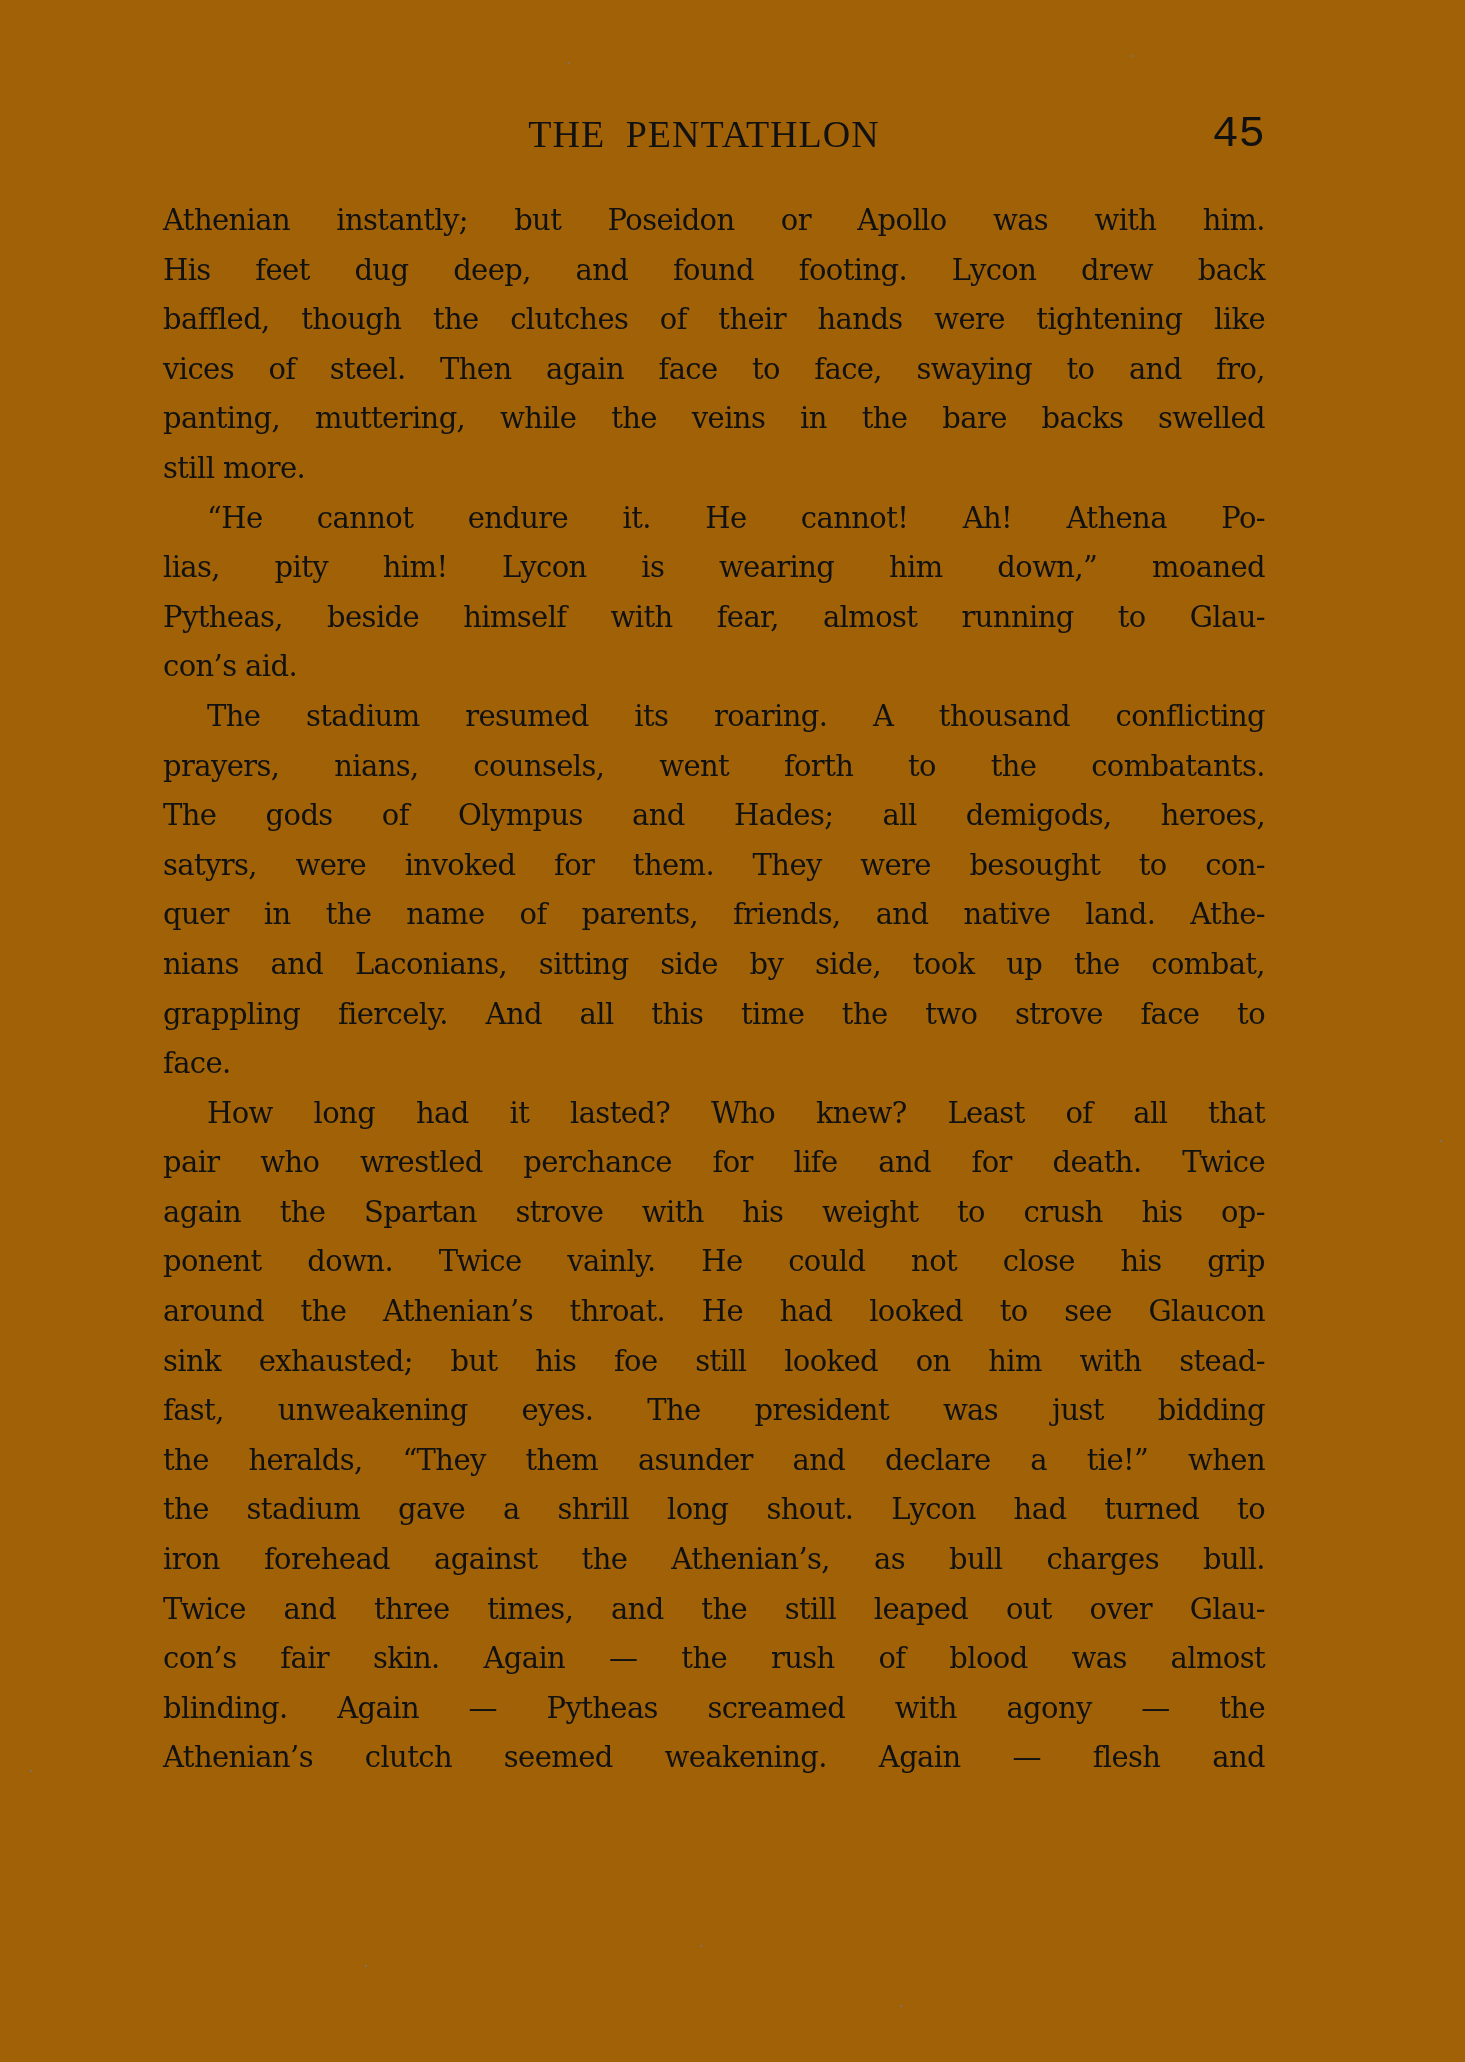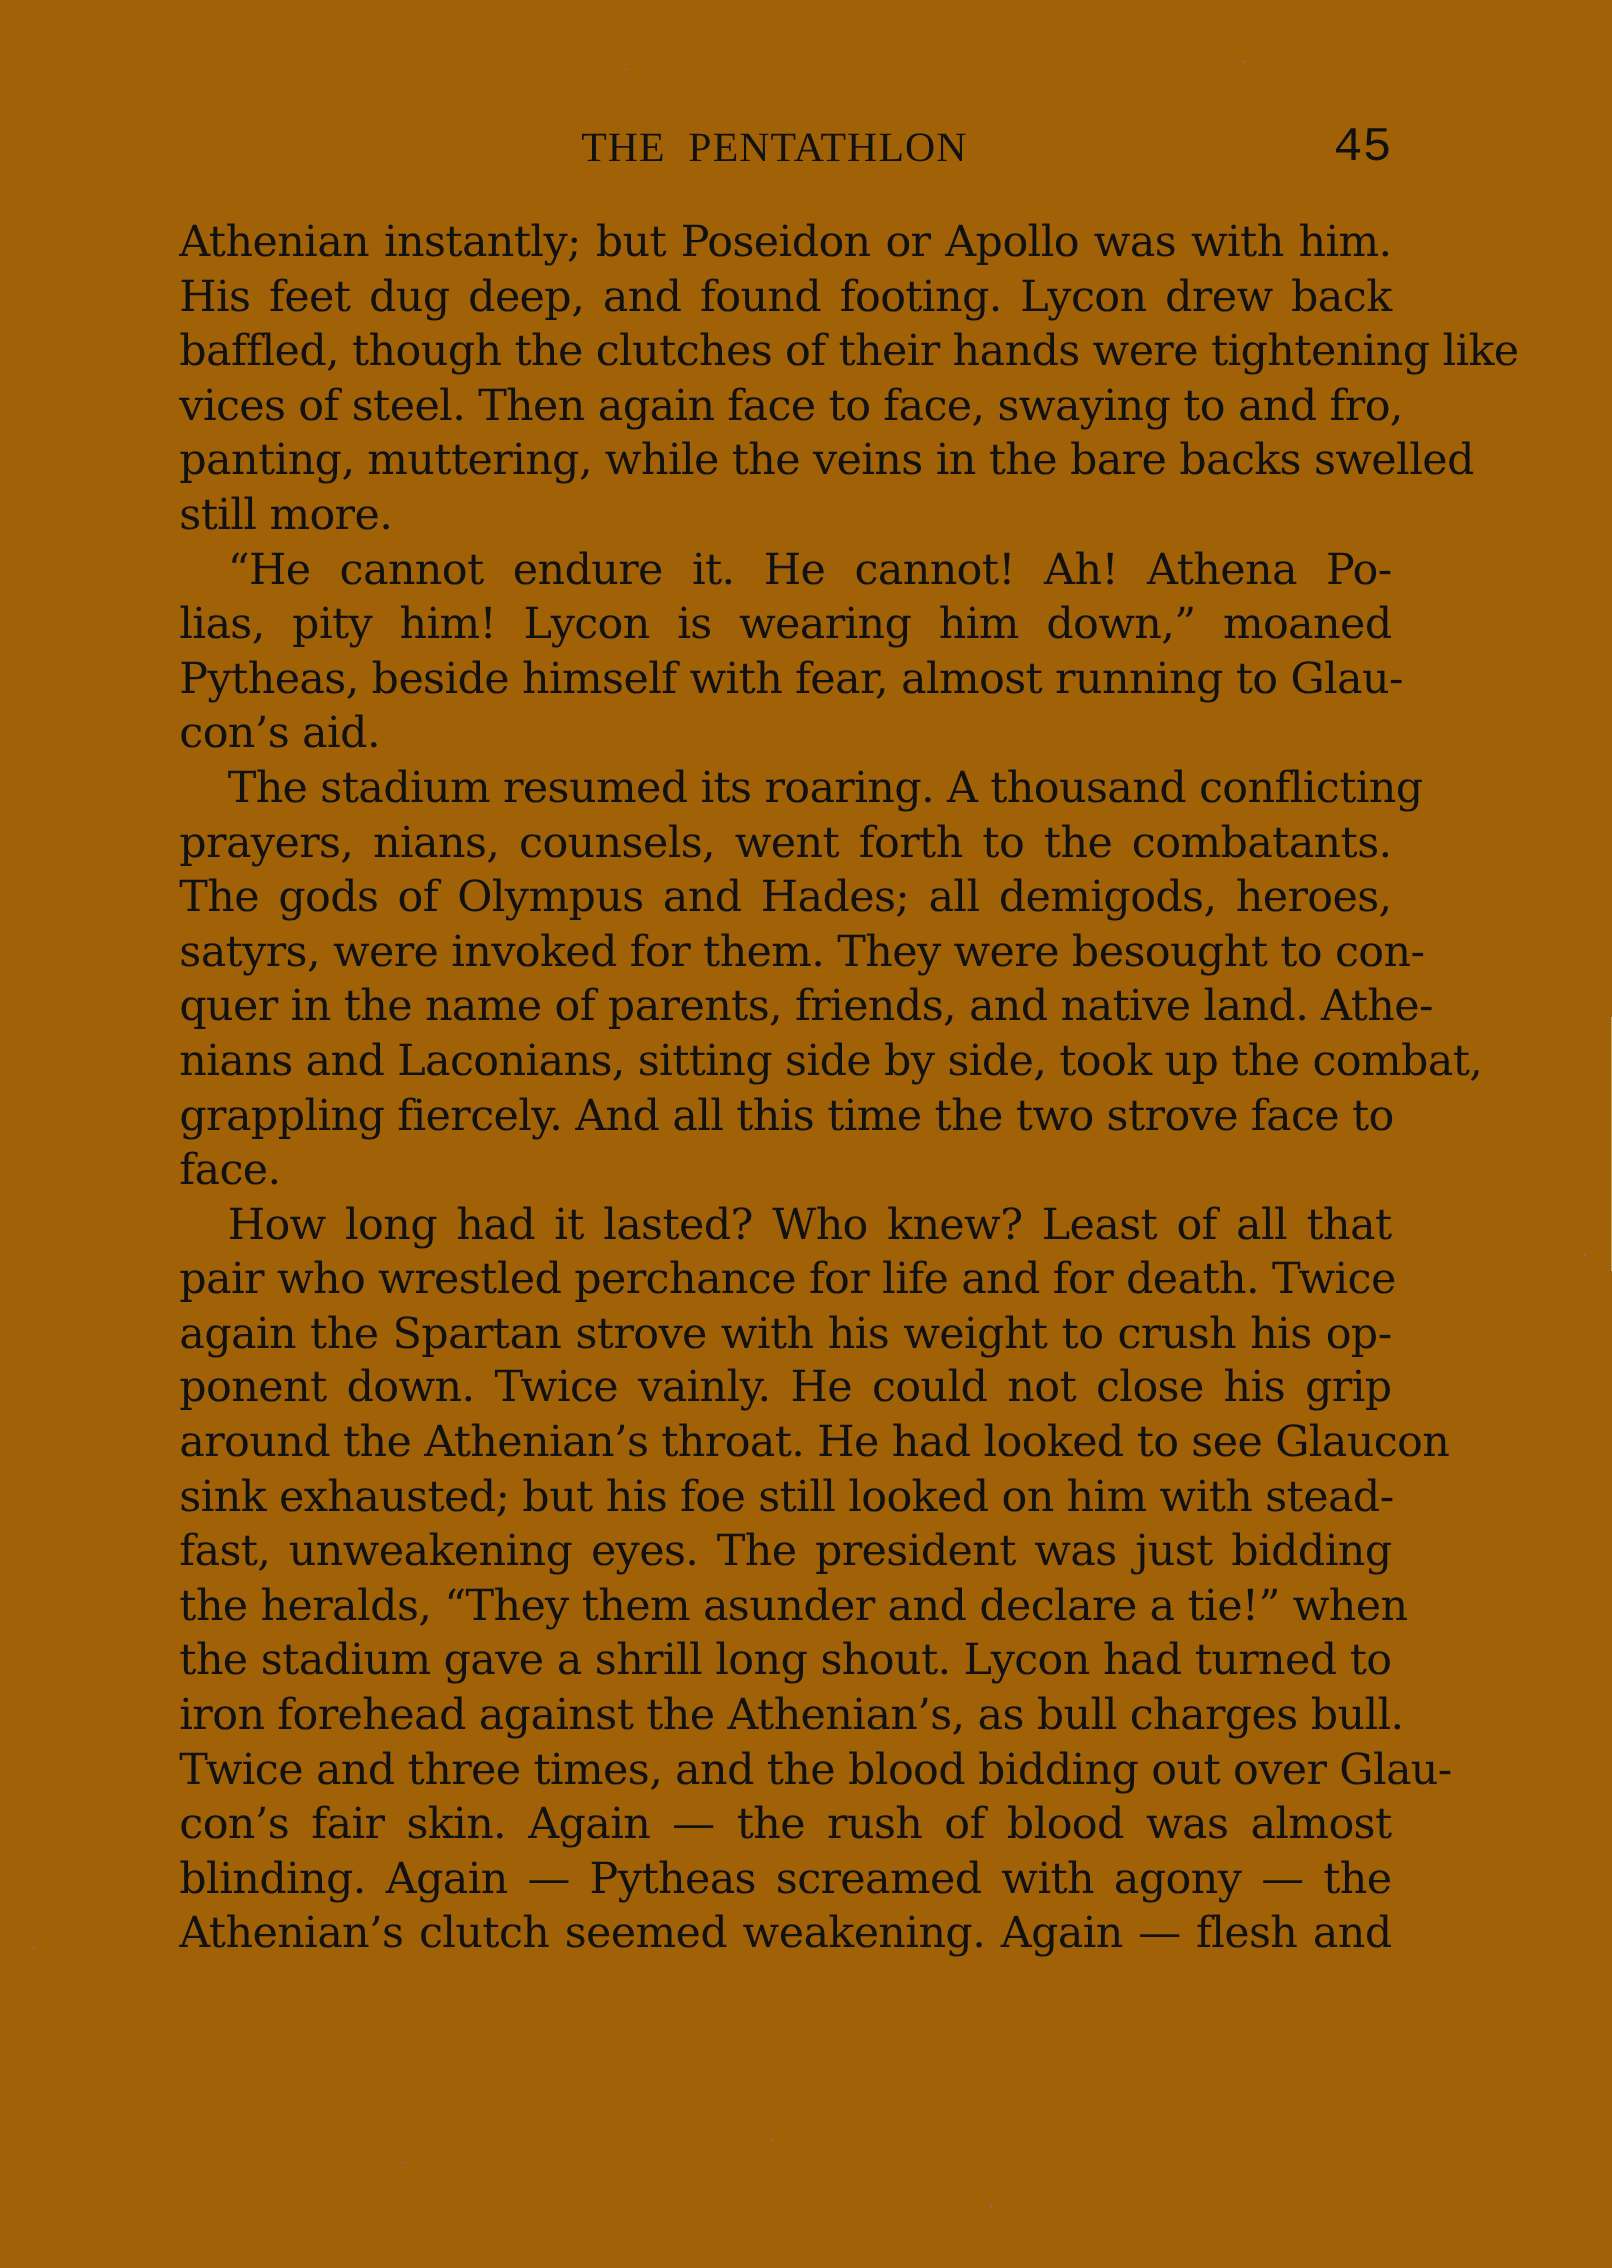--- a/index.html
+++ b/index.html
@@ -55,21 +55,21 @@
       position: absolute;
       left: 163px;
       top: 196px;
       width: 1102px;
     }
     .line {
       display: block;
       height: 49.6px;
       line-height: 49.6px;
       font-family: "DejaVu Serif", "Liberation Serif", serif;
-      font-size: 39px;
+      font-size: 29px;
       white-space: nowrap;
       text-align: justify;
       text-align-last: justify;
       letter-spacing: -0.6px;
     }
     .line.last {
       text-align-last: left;
     }
     .line.indent {
       padding-left: 44px;
@@ -125,21 +125,21 @@
       <span class="line indent">How long had it lasted? Who knew? Least of all that</span>
       <span class="line">pair who wrestled perchance for life and for death. Twice</span>
       <span class="line">again the Spartan strove with his weight to crush his op-</span>
       <span class="line">ponent down. Twice vainly. He could not close his grip</span>
       <span class="line">around the Athenian’s throat. He had looked to see Glaucon</span>
       <span class="line">sink exhausted; but his foe still looked on him with stead-</span>
       <span class="line">fast, unweakening eyes. The president was just bidding</span>
       <span class="line">the heralds, “They them asunder and declare a tie!” when</span>
       <span class="line">the stadium gave a shrill long shout. Lycon had turned to</span>
       <span class="line">iron forehead against the Athenian’s, as bull charges bull.</span>
-      <span class="line">Twice and three times, and the blood bidding out over Glau-</span>
+      <span class="line">Twice and three times, and the still leaped out over Glau-</span>
       <span class="line">con’s fair skin. Again — the rush of blood was almost</span>
       <span class="line">blinding. Again — Pytheas screamed with agony — the</span>
       <span class="line">Athenian’s clutch seemed weakening. Again — flesh and</span>
     </div>
 
   </div>
 
   <span class="speck" style="left:568px;top:62px;"></span>
   <span class="speck" style="left:1130px;top:55px;"></span>
   <span class="speck" style="left:1440px;top:1140px;"></span>

